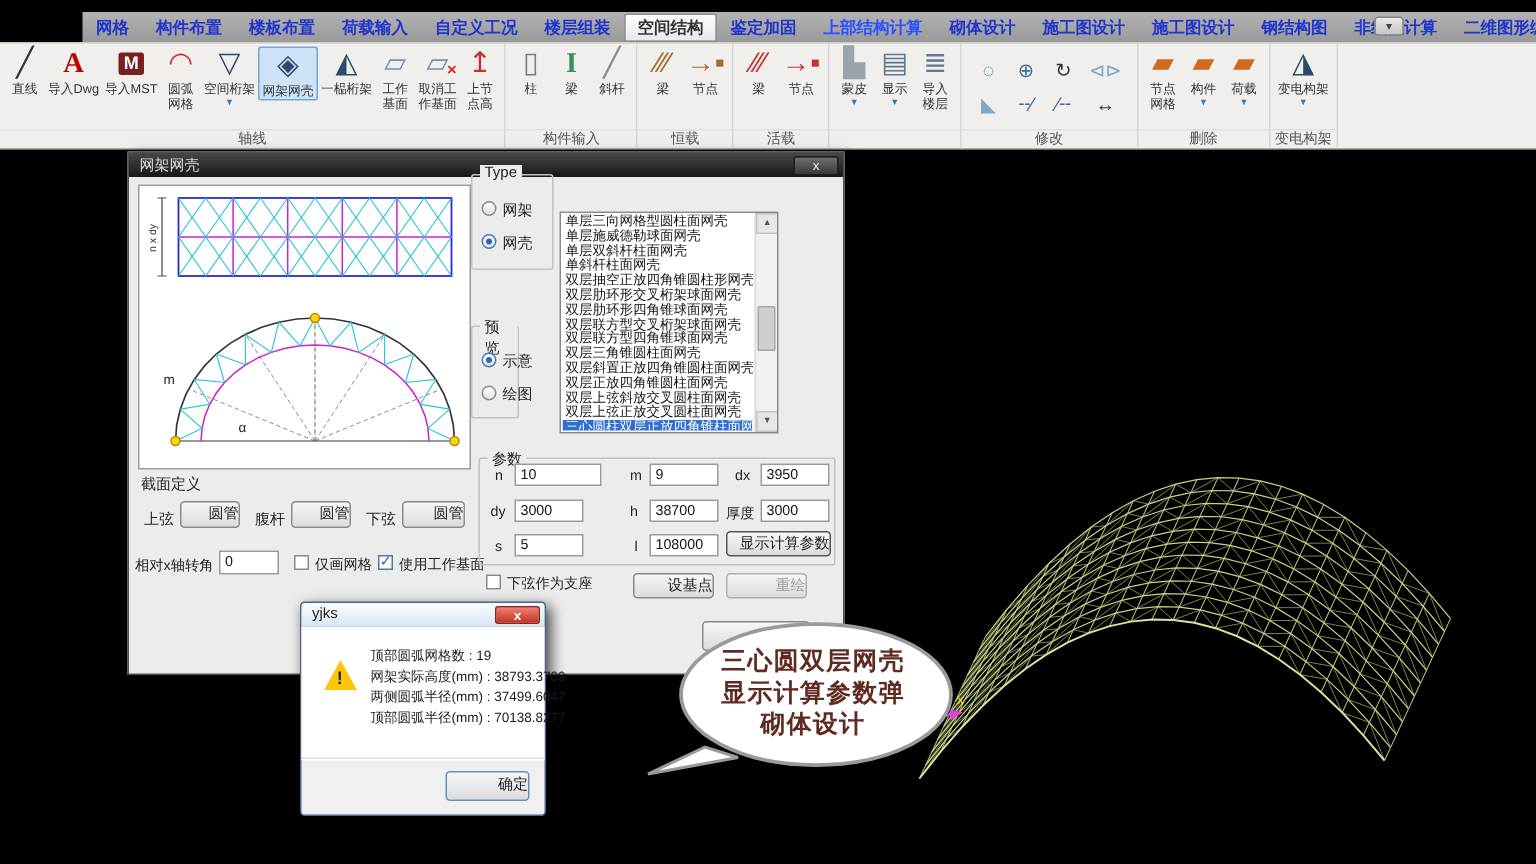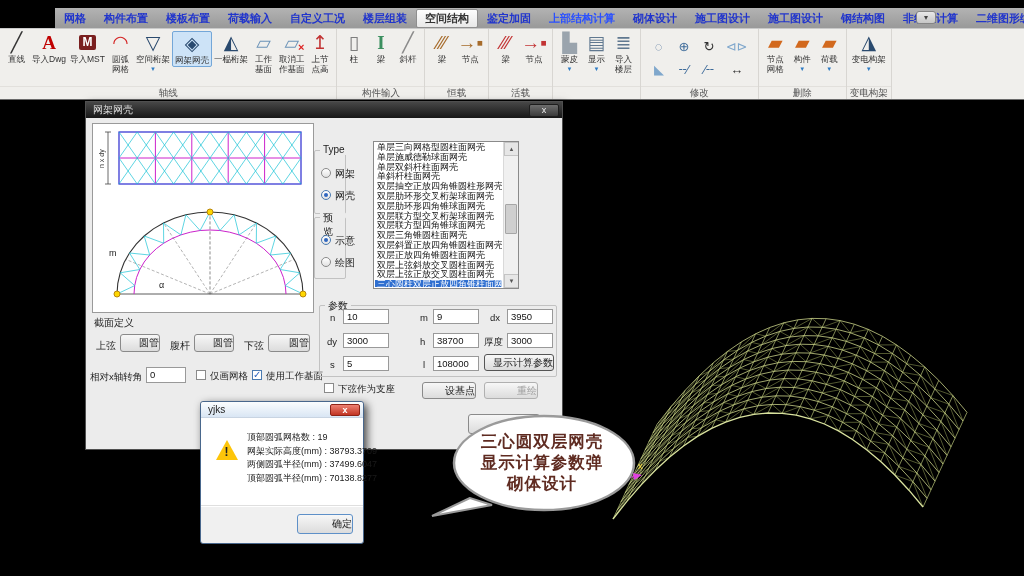--- a/index.html
+++ b/index.html
@@ -640,21 +640,21 @@
         <line x1="117" y1="170" x2="32.713375805591554" y2="135.34530253726263" stroke="#666" stroke-width="0.5" stroke-dasharray="3,2"></line>
         <line x1="117" y1="88" x2="117" y2="170" stroke="#888" stroke-width="0.5" stroke-dasharray="3,2"></line>
         <circle cx="24" cy="170" r="3" fill="#ffd700" stroke="#b8860b"></circle>
         <circle cx="210" cy="170" r="3" fill="#ffd700" stroke="#b8860b"></circle>
         <circle cx="117" cy="88" r="3" fill="#ffd700" stroke="#b8860b"></circle>
         <text x="16" y="132" fill="#222" font-size="9">m</text>
         <text x="66" y="164" fill="#222" font-size="9">α</text>
       </svg>
   </div>
 
-  <div class="groupbox" style="left:228px;top:48px;width:32px;height:64px">
+  <div class="groupbox" style="left:228px;top:14px;width:55px;height:64px">
     <span class="glabel">Type</span>
     <div class="radiorow" style="left:6px;top:16px">
       <span class="radio"></span><span>网架</span>
     </div>
     <div class="radiorow" style="left:6px;top:38px">
       <span class="radio sel"></span><span>网壳</span>
     </div>
   </div>
 
   <div class="groupbox" style="left:228px;top:115px;width:32px;height:62px">
@@ -706,21 +706,21 @@
     <span class="cb"></span><span>仅画网格</span>
   </div>
   <div class="plabel" style="left:166px;top:268px">
     <span class="cb checked"></span><span>使用工作基面</span>
   </div>
 
   <div class="groupbox" style="left:233px;top:203px;width:238px;height:72px">
     <span class="glabel">参数</span>
   </div>
   <div class="plabel" style="left:244px;top:210px">n</div>
-  <div class="inp" style="position:absolute;left:257px;top:207px;width:46px;height:15px">10</div>
+  <div class="inp" style="position:absolute;left:257px;top:207px;width:58px;height:15px">10</div>
   <div class="plabel" style="left:334px;top:210px">m</div>
   <div class="inp" style="position:absolute;left:347px;top:207px;width:46px;height:15px">9</div>
   <div class="plabel" style="left:404px;top:210px">dx</div>
   <div class="inp" style="position:absolute;left:421px;top:207px;width:46px;height:15px">3950</div>
   <div class="plabel" style="left:241px;top:234px">dy</div>
   <div class="inp" style="position:absolute;left:257px;top:231px;width:46px;height:15px">3000</div>
   <div class="plabel" style="left:334px;top:234px">h</div>
   <div class="inp" style="position:absolute;left:347px;top:231px;width:46px;height:15px">38700</div>
   <div class="plabel" style="left:398px;top:234px">厚度</div>
   <div class="inp" style="position:absolute;left:421px;top:231px;width:46px;height:15px">3000</div>

